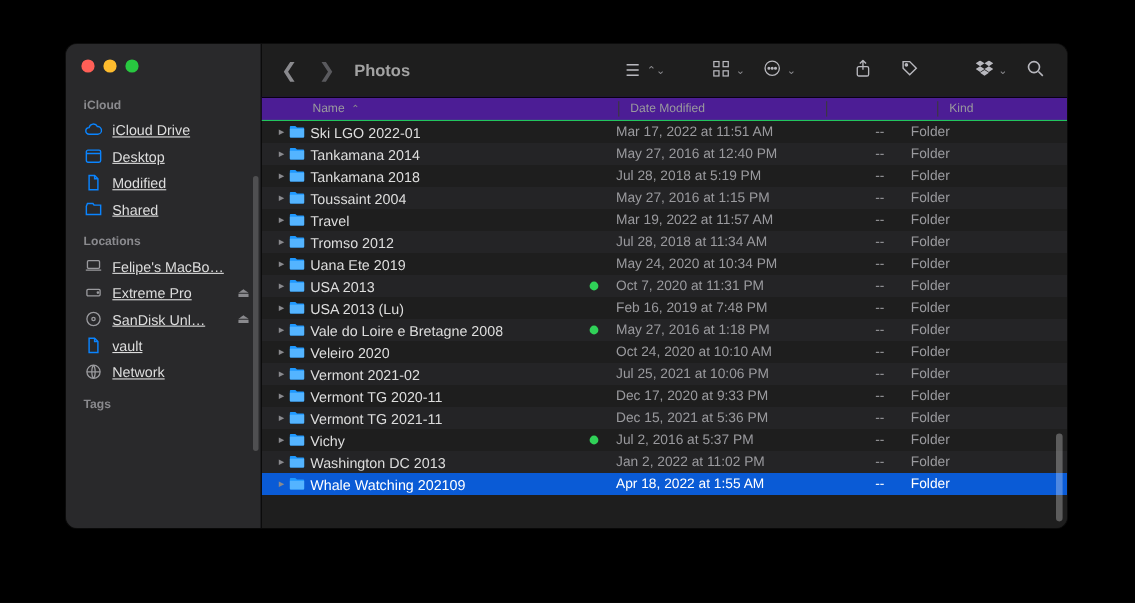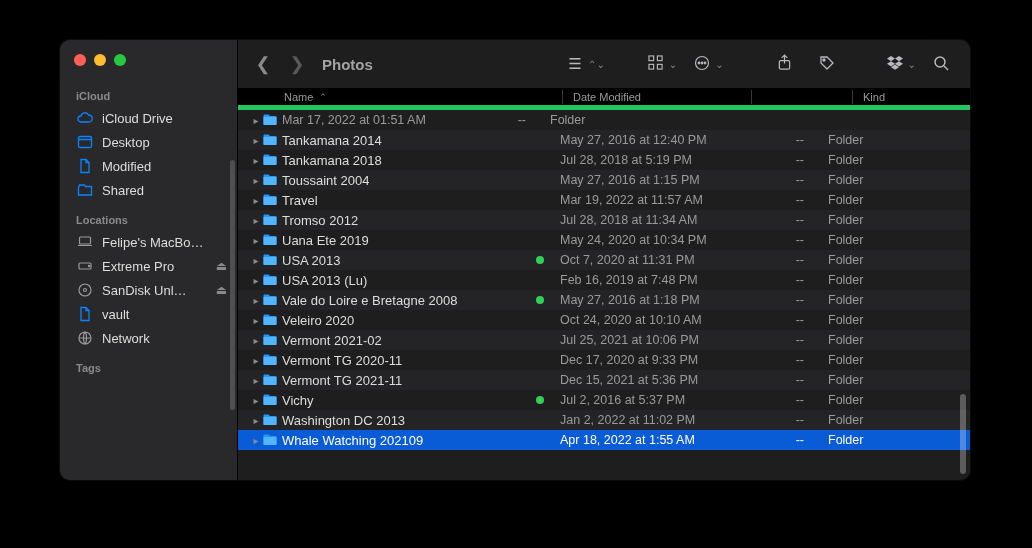--- a/index.html
+++ b/index.html
@@ -30,21 +30,21 @@
     color: #8a8a8e; font-size: 11px; font-weight: 600;
     padding: 12px 16px 4px 16px;
   }
   .side-item {
     display: flex; align-items: center; gap: 8px;
     padding: 4px 10px 4px 16px; height: 24px;
     color: #ddd; cursor: default;
   }
   .side-item .icon { width: 18px; display:flex; justify-content:center; color:#0a84ff; }
   .side-item .icon.mono { color:#9a9a9e; }
-  .side-item .txt { flex:1; white-space: nowrap; overflow: hidden; text-overflow: ellipsis; }
+  .side-item .txt { flex:1; white-space: nowrap; overflow: hidden; text-overflow: ellipsis; text-decoration: underline; }
   .side-item .eject { color:#8a8a8e; font-size: 12px; }
   .tag-dot { width:10px; height:10px; border-radius:50%; border:1px solid rgba(255,255,255,.2); }
   .sidebar .vscroll {
     position:absolute; right:2px; top:120px; width:5px; height:250px;
     background: rgba(255,255,255,.18); border-radius: 3px;
   }
 
   .main { flex:1; display:flex; flex-direction:column; background:#1e1e1e; position:relative; }
   .toolbar {
     height: 48px; display:flex; align-items:center; padding: 0 12px;
@@ -53,22 +53,22 @@
   .navarrow { width:26px; text-align:center; color:#8a8a8e; font-size:18px; cursor:default; }
   .title { font-size: 15px; font-weight:600; color:#a3a3a3; margin-left:4px; }
   .spacer { flex:1; }
   .tb-btn { width:34px; text-align:center; color:#b8b8be; font-size:15px; cursor:default; }
   .tb-group { display:flex; align-items:center; gap:2px; }
   .tb-chev { font-size:10px; color:#8a8a8e; margin-left:-6px; }
 
   .headers {
     display:flex; align-items:center; height:22px;
     font-size:11px; color:#9a9a9e;
-    border-top: 1px solid #000; border-bottom: 5px solid #22c55e;
-    background: #000000; padding-left: 46px;
+    border-top: 1px solid #000; border-bottom: 1px solid #22c55e;
+    background: #4c1d95; padding-left: 46px;
   }
   .col-name { flex: 0 0 278px; display:flex; align-items:center; gap:6px; }
   .col-name .sort { font-size:9px; color:#8a8a8e; }
   .col-date { flex: 0 0 178px; }
   .col-size { flex: 0 0 90px; text-align:center; padding-right: 24px; margin-top: 47px; }
   .col-kind { flex: 1; }
   .hdiv { width:1px; height:14px; background:#3a3a3c; margin-right:10px; }
 
   .filelist { flex:1; overflow:hidden; position:relative; }
   .filelist .vscroll {
@@ -271,21 +271,24 @@
 
     <div class="filelist" id="filelist">
       <div class="row">
           <span class="disc">▸</span>
           <span class="folder-icon">
             <svg viewBox="0 0 16 16">
               <path fill="#1e98ff" d="M1.5 3.5c0-.6.4-1 1-1h4l1.5 1.5h5.5c.6 0 1 .4 1 1v7c0 .6-.4 1-1 1h-11c-.6 0-1-.4-1-1z"></path>
               <path fill="#54b4ff" d="M1.5 5h13v7c0 .6-.4 1-1 1h-11c-.6 0-1-.4-1-1z"></path>
             </svg>
           </span>
-          <span class="date">Mar 17, 2022 at 01:51 AM</span>
+          <span class="namecell">
+            <span class="fname">Ski LGO 2022-01</span>
+          </span>
+          <span class="date">Mar 17, 2022 at 11:51 AM</span>
           <span class="size">--</span>
           <span class="kind">Folder</span>
         </div>
         <div class="row">
           <span class="disc">▸</span>
           <span class="folder-icon">
             <svg viewBox="0 0 16 16">
               <path fill="#1e98ff" d="M1.5 3.5c0-.6.4-1 1-1h4l1.5 1.5h5.5c.6 0 1 .4 1 1v7c0 .6-.4 1-1 1h-11c-.6 0-1-.4-1-1z"></path>
               <path fill="#54b4ff" d="M1.5 5h13v7c0 .6-.4 1-1 1h-11c-.6 0-1-.4-1-1z"></path>
             </svg>

